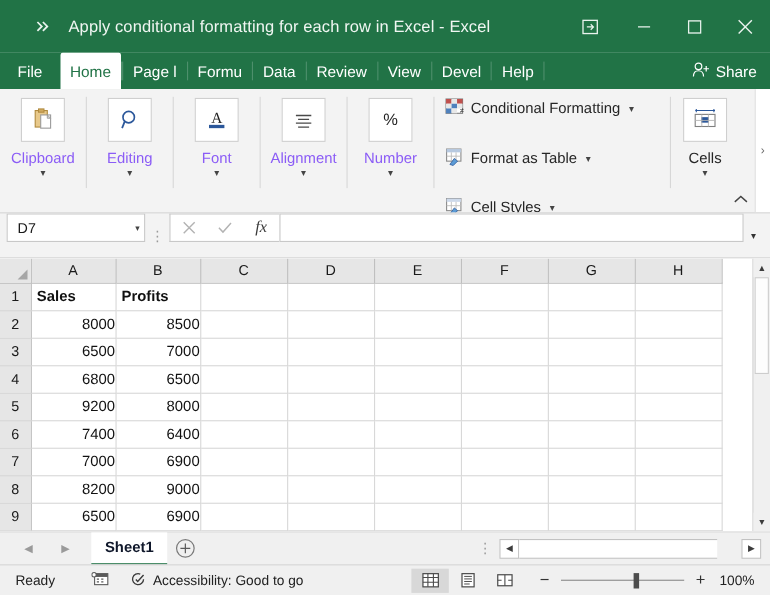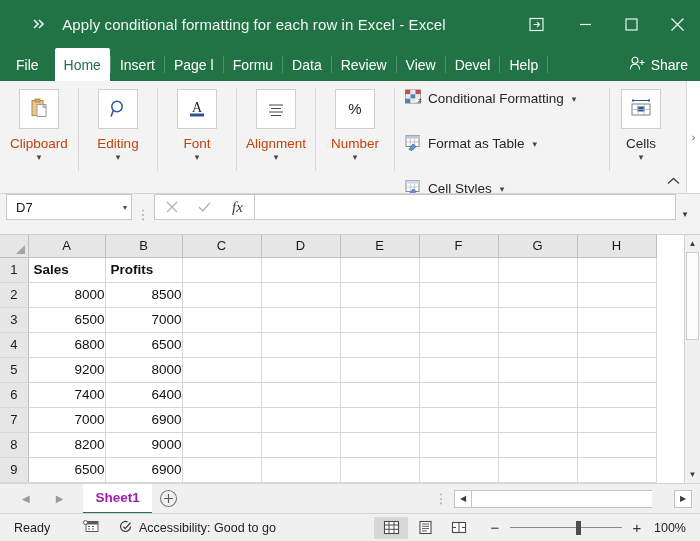--- a/index.html
+++ b/index.html
@@ -92,21 +92,21 @@
     position: relative;
     flex: none;
   }
   .rgroup.collapsed { width: 78px; }
   .rgroup-btn {
     width: 40px; height: 40px;
     border: 1px solid #cfcfcf; background: #fff;
     display: flex; align-items: center; justify-content: center;
   }
   .rgroup-label {
-    font-size: 13.5px; color: #c2410c; margin-top: 7px;
+    font-size: 13.5px; color: #8b5cf6; margin-top: 7px;
     white-space: nowrap;
   }
   .rgroup-chev {
     font-size: 9px; color: #444; margin-top: 2px; line-height: 1;
   }
   .rsep { width: 1px; background: #d7d7d7; margin: 7px 0 22px 0; flex: none; }
 
   .styles-group {
     display: flex; flex-direction: column;
     padding: 7px 0 0 6px; flex: none; width: 214px;
@@ -241,21 +241,21 @@
     height: 30px; background: #f0f0f0;
     display: flex; align-items: center; flex: none;
     border-top: 1px solid #d4d4d4;
   }
   .nav-arrows { display: flex; align-items: center; padding-left: 22px; gap: 26px; }
   .nav-arrow { color: #9a9a9a; font-size: 10px; }
   .sheettab {
     margin-left: 20px; height: 30px; padding: 0 12px;
     background: #fff; border-bottom: 2px solid #217346;
     display: flex; align-items: center;
-    font-size: 13.5px; font-weight: bold; color: #a21caf;
+    font-size: 13.5px; font-weight: bold; color: #0f172a;
   }
   .addsheet {
     width: 34px; display: flex; align-items: center; justify-content: center;
   }
   .tabbar-dots {
     margin-left: auto; width: 26px;
     display: flex; align-items: center; justify-content: center;
     color: #9a9a9a; font-size: 13px; line-height: 1;
   }
   .hscroll-wrap { display: flex; align-items: center; padding-right: 8px; }
@@ -327,21 +327,20 @@
             <path d="M1.5 1.5 L13.5 13.5 M13.5 1.5 L1.5 13.5" stroke="#eaf3ee" stroke-width="1.3"></path>
           </svg>
       </div>
     </div>
   </div>
 
   <div class="tabstrip">
     <div class="tab file">File</div>
     <div class="tab active">Home</div>
     <div class="tab-sep"></div>
-    <div class="tab">Insert</div>
     <div class="tab-sep"></div>
     <div class="tab">Page l</div>
     <div class="tab-sep"></div>
     <div class="tab">Formu</div>
     <div class="tab-sep"></div>
     <div class="tab">Data</div>
     <div class="tab-sep"></div>
     <div class="tab">Review</div>
     <div class="tab-sep"></div>
     <div class="tab">View</div>

